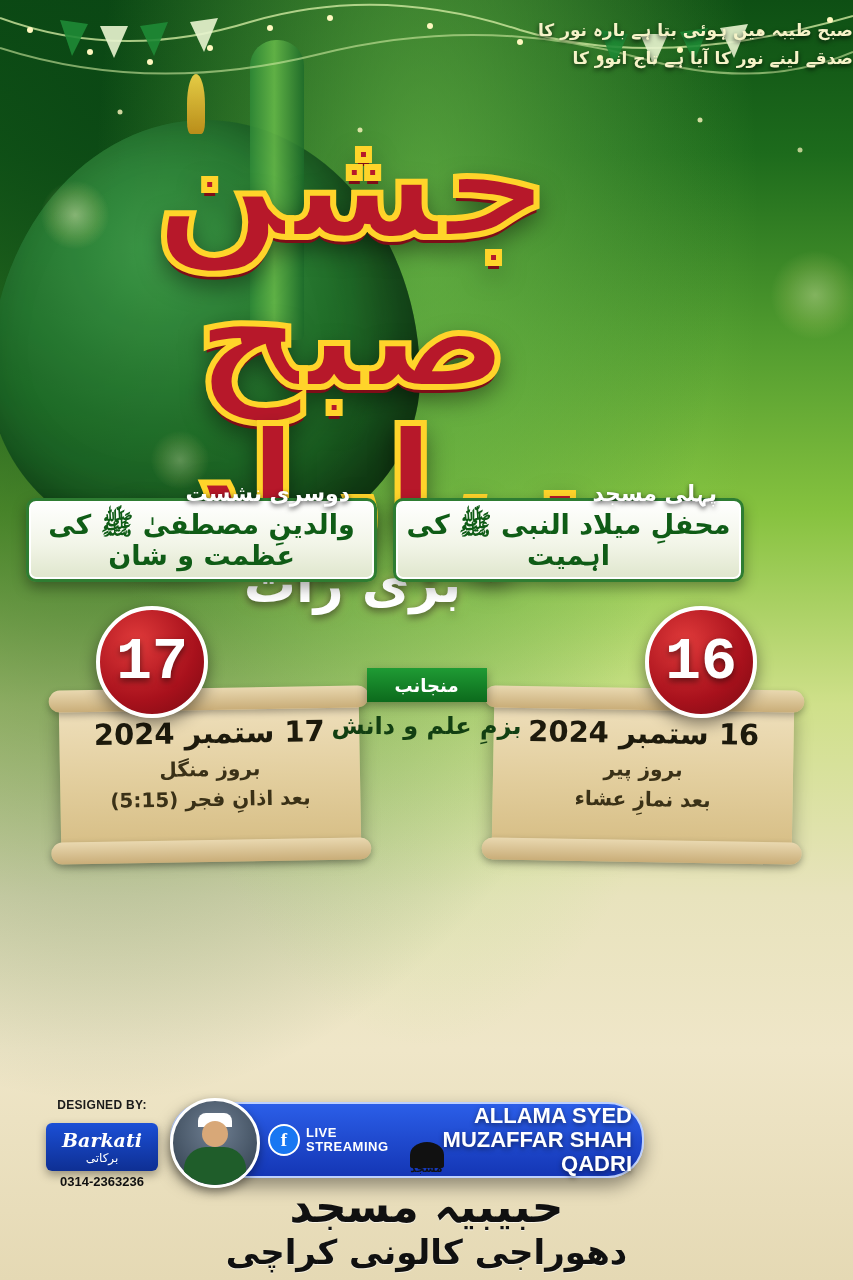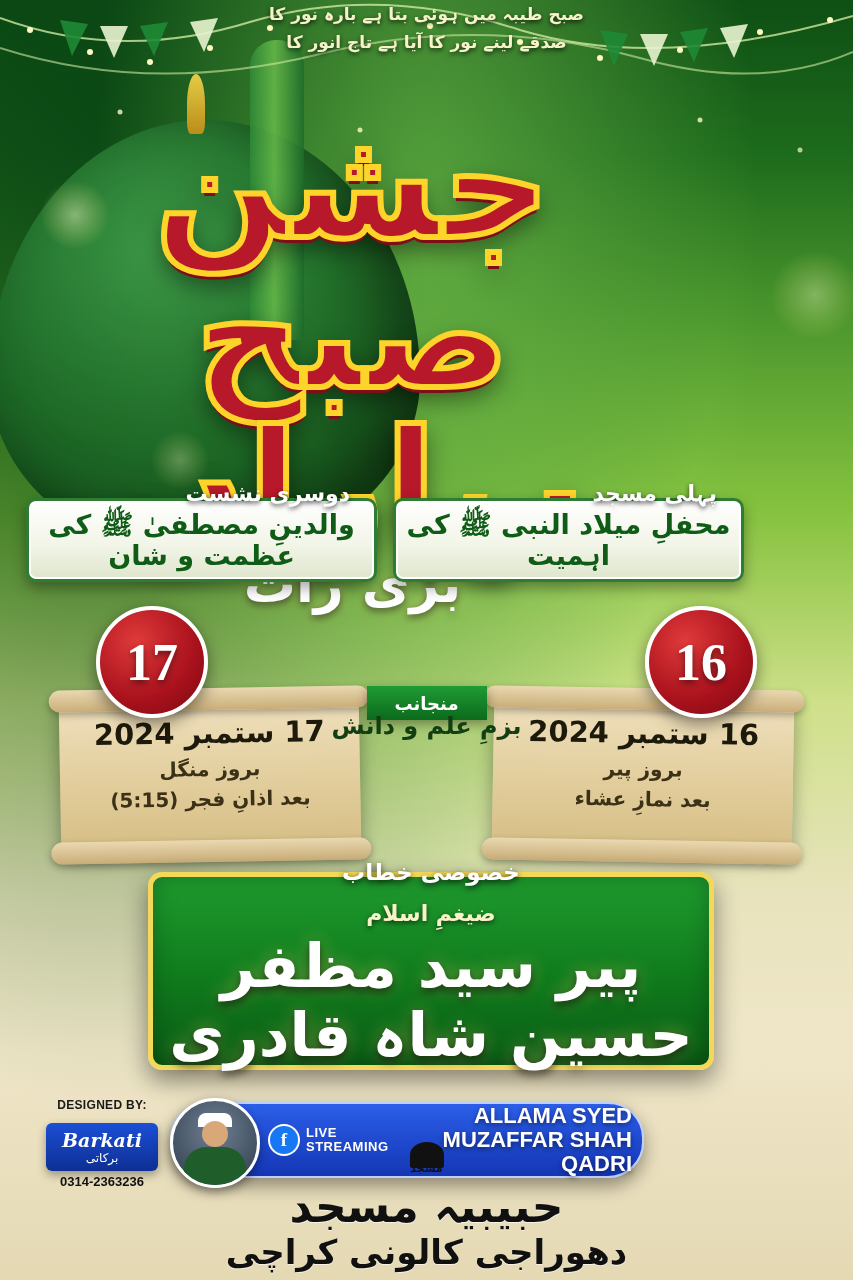--- a/index.html
+++ b/index.html
@@ -34,21 +34,21 @@
   .minaret{
     position:absolute;width:54px;height:300px;left:250px;top:40px;
     background:linear-gradient(90deg,#2f8a38,#68bb4a 45%,#1d6b2a);
     border-radius:26px 26px 6px 6px;opacity:.85;
   }
   
   .bunting{position:absolute;top:0;left:0;width:853px;height:120px;}
   .glow-dots{position:absolute;top:0;left:0;width:853px;height:200px;}
 
   .topbar{
-    position:absolute;top:0;left:0;width:853px;text-align:center;
+    position:absolute;top:16px;left:0;width:853px;text-align:right;
     color:#f6f3c8;font-size:17px;line-height:1.55;direction:rtl;
     text-shadow:0 2px 5px rgba(0,0,0,.75);font-weight:bold;
     font-family:"DejaVu Sans", sans-serif;
   }
   .topbar div{padding:1px 0;}
 
   
   .title-wrap{position:absolute;top:110px;left:0;width:705px;text-align:center;}
   .title-main{
     font-family:"DejaVu Sans", sans-serif;
@@ -114,32 +114,31 @@
     font-family:"DejaVu Sans", sans-serif;font-weight:bold;color:#2b2413;
   }
   .scroll-date{font-size:29px;line-height:1.2;color:#1d1a0c;}
   .scroll-sub{font-size:20px;margin-top:6px;color:#3a3117;}
   .badge{
     position:absolute;top:-34px;width:104px;height:104px;border-radius:50%;
     background:radial-gradient(circle at 35% 30%,#e03a3a 0%,#a8111c 60%,#790a12 100%);
     border:4px solid #ffffff;
     box-shadow:0 6px 16px rgba(0,0,0,.45);
     display:flex;align-items:center;justify-content:center;
-    color:#ffffff;font-family:Liberation Serif, serif;font-weight:bold;font-size:52px;
+    color:#ffffff;font-family:Liberation Mono, monospace;font-weight:bold;font-size:60px;
     text-shadow:0 3px 6px rgba(0,0,0,.5);
   }
   .badge-left{left:96px;}
   .badge-right{right:96px;}
   .ribbon{
     position:absolute;left:50%;top:28px;transform:translateX(-50%);
     width:120px;height:34px;background:linear-gradient(180deg,#1f9b34,#0c6a1c);
     color:#fff;display:flex;align-items:center;justify-content:center;
     direction:rtl;font-family:"DejaVu Sans", sans-serif;font-weight:bold;font-size:18px;
     box-shadow:0 4px 10px rgba(0,0,0,.35);
-    margin-top:18px;
   }
   .center-note{
     position:absolute;left:50%;top:70px;transform:translateX(-50%);
     width:190px;text-align:center;direction:rtl;
     font-family:"DejaVu Sans", sans-serif;font-weight:bold;font-size:24px;color:#123f12;
     line-height:1.35;
   }
 
   
   .speaker-panel{
@@ -323,25 +322,20 @@
         <div class="scroll-sub">بروز منگل</div>
         <div class="scroll-sub">بعد اذانِ فجر (5:15)</div>
       </div>
     </div>
     <div class="badge badge-left">17</div>
 
     <div class="ribbon">منجانب</div>
     <div class="center-note">بزمِ علم و دانش</div>
   </div>
 
-  <div class="speaker-panel">
-    <div class="khitab">خصوصی خطاب</div>
-    <div class="speaker-title">ضیغمِ اسلام</div>
-    <div class="speaker-name">پیر سید مظفر حسین شاہ قادری</div>
-  </div>
 
   <div class="designer">
     <div class="designed-by">DESIGNED BY:</div>
     <div class="designer-card">
       <div class="designer-name">Barkati</div>
       <div class="designer-urdu">برکاتی</div>
     </div>
     <div class="designer-phone">0314-2363236</div>
   </div>
 

